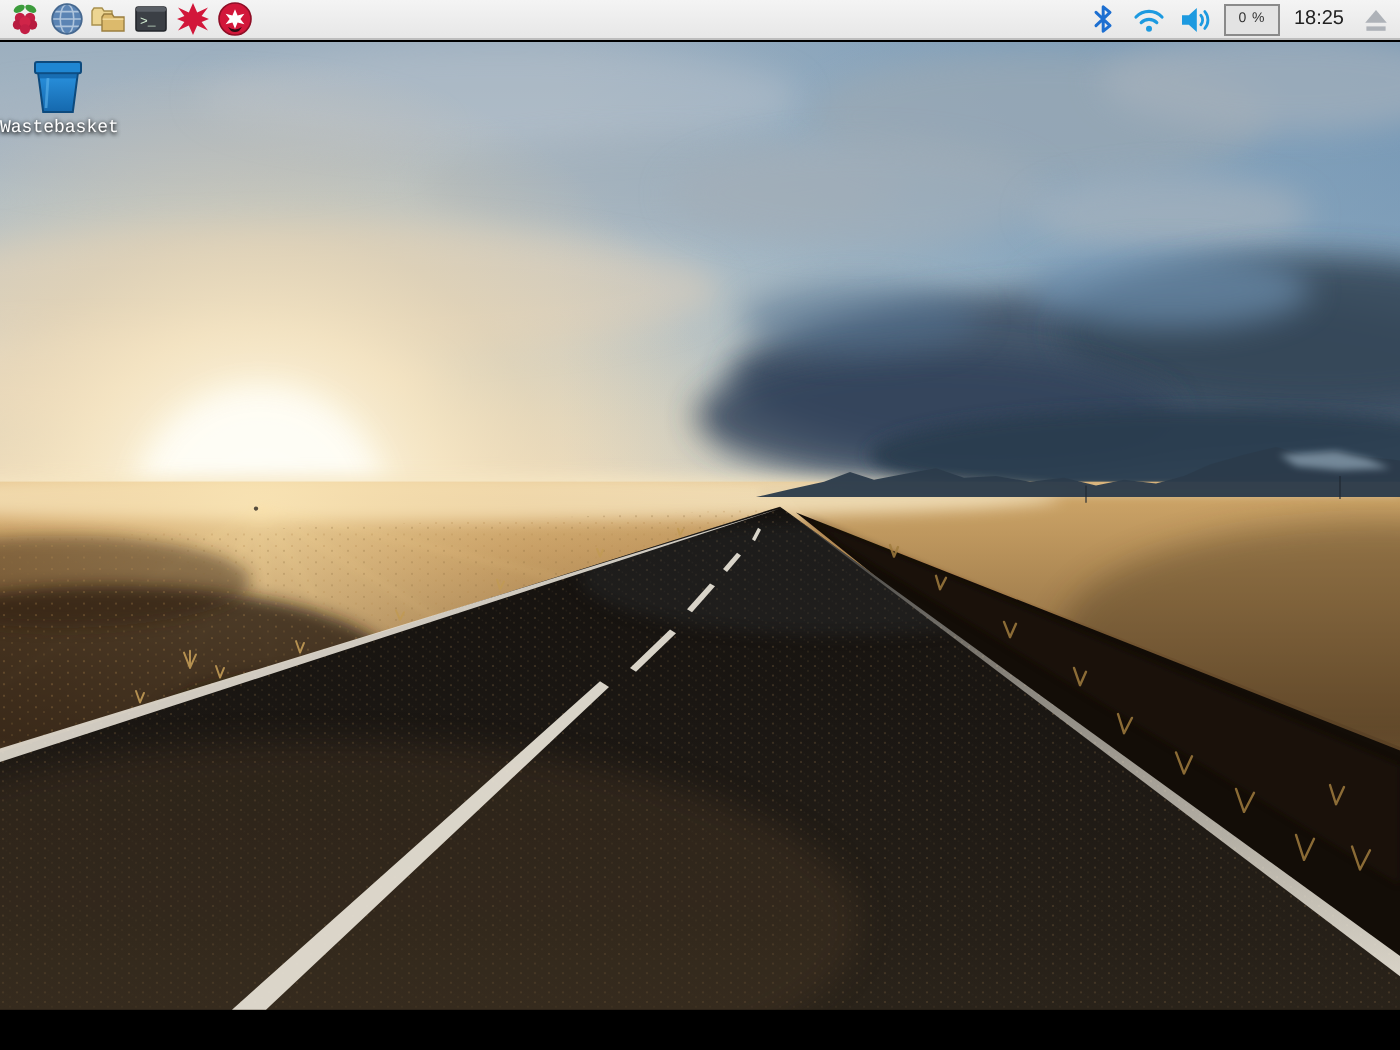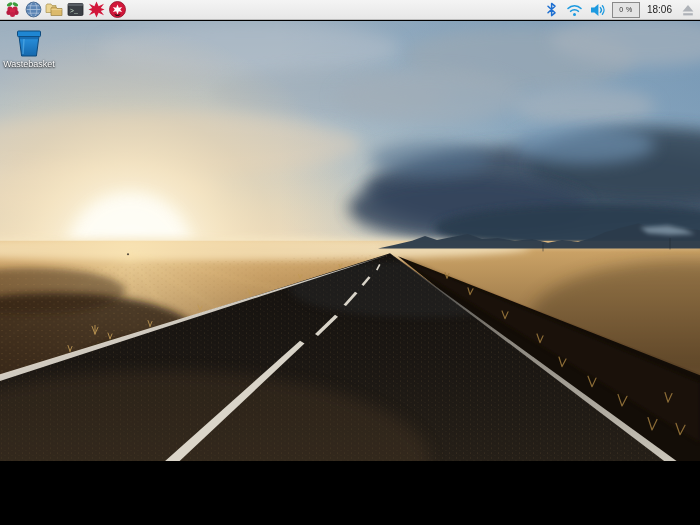--- a/index.html
+++ b/index.html
@@ -13,21 +13,21 @@
   .tb-left{display:flex;align-items:center;gap:3px;}
   .tb-spacer{flex:1;}
   .tb-right{display:flex;align-items:center;gap:5px;}
   .tb-icon{width:18px;height:18px;display:flex;align-items:center;justify-content:center;}
   .tb-icon svg{display:block;}
   .cpu-box{width:26px;height:14px;border:1px solid #8a8a8a;background:#e3e3e3;
            display:flex;align-items:center;justify-content:center;
            font-size:7px;color:#333;letter-spacing:.5px;}
   .clock{font-size:10px;color:#222;padding:0 2px;}
   
-  .desktop{position:absolute;top:21px;left:0;width:700px;height:440px;overflow:hidden;}
+  .desktop{position:absolute;top:21px;left:0;width:700px;height:504px;overflow:hidden;font-family:Liberation Mono, monospace;}
   .desktop svg.wall{position:absolute;top:0;left:0;}
   
   .desk-icon{position:absolute;left:0;top:7px;width:58px;text-align:center;cursor:default;}
   .desk-icon .glyph{display:block;margin:0 auto;}
   .desk-icon .lbl{display:block;margin-top:1px;font-size:9px;color:#fff;
                   text-shadow:0 1px 2px rgba(0,0,0,.85),0 0 2px rgba(0,0,0,.6);}
 </style>
 </head>
 <body>
 
@@ -107,21 +107,21 @@
       </span>
       <span class="tb-icon">
         <svg width="16" height="14" viewBox="0 0 16 14">
           <polygon points="1,4.6 4.4,4.6 8.4,1 8.4,13 4.4,9.4 1,9.4" fill="#1d9ae0"></polygon>
           <path d="M10.4,4.6 a3.6,3.6 0 0 1 0,4.8 M12.4,2.8 a6.4,6.4 0 0 1 0,8.4" fill="none" stroke="#1d9ae0" stroke-width="1.4" stroke-linecap="round"></path>
         </svg>
       </span>
       <span class="cpu-box">
         <span>0 %</span>
       </span>
-      <span class="clock">18:06</span>
+      <span class="clock">18:25</span>
       <span class="tb-icon">
         <svg width="14" height="14" viewBox="0 0 14 14">
           <polygon points="7,2 12.4,8.4 1.6,8.4" fill="#aeb2b8"></polygon>
           <rect x="2.2" y="10.2" width="9.6" height="2.2" fill="#aeb2b8"></rect>
         </svg>
       </span>
     </div>
   </div>
 
   <div class="desktop">

